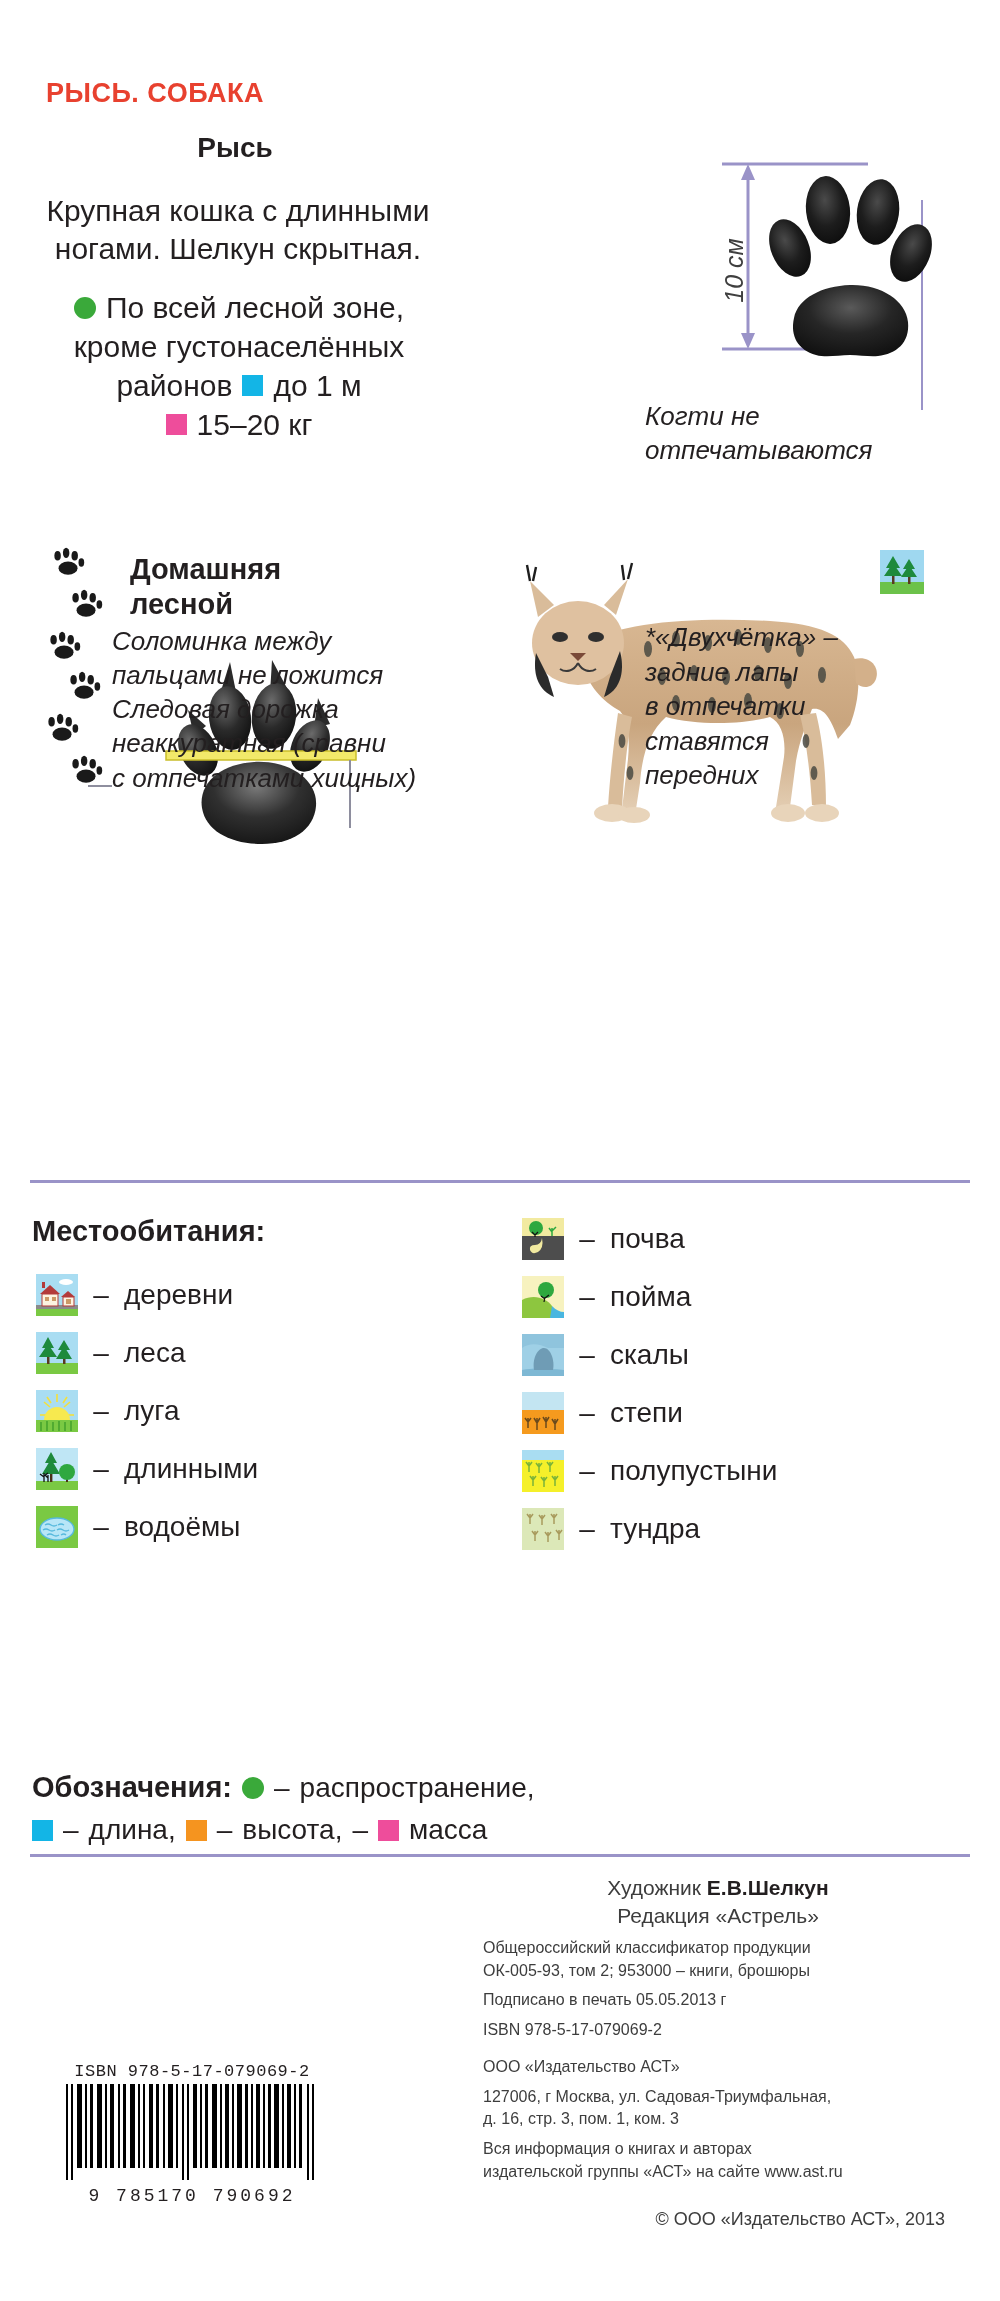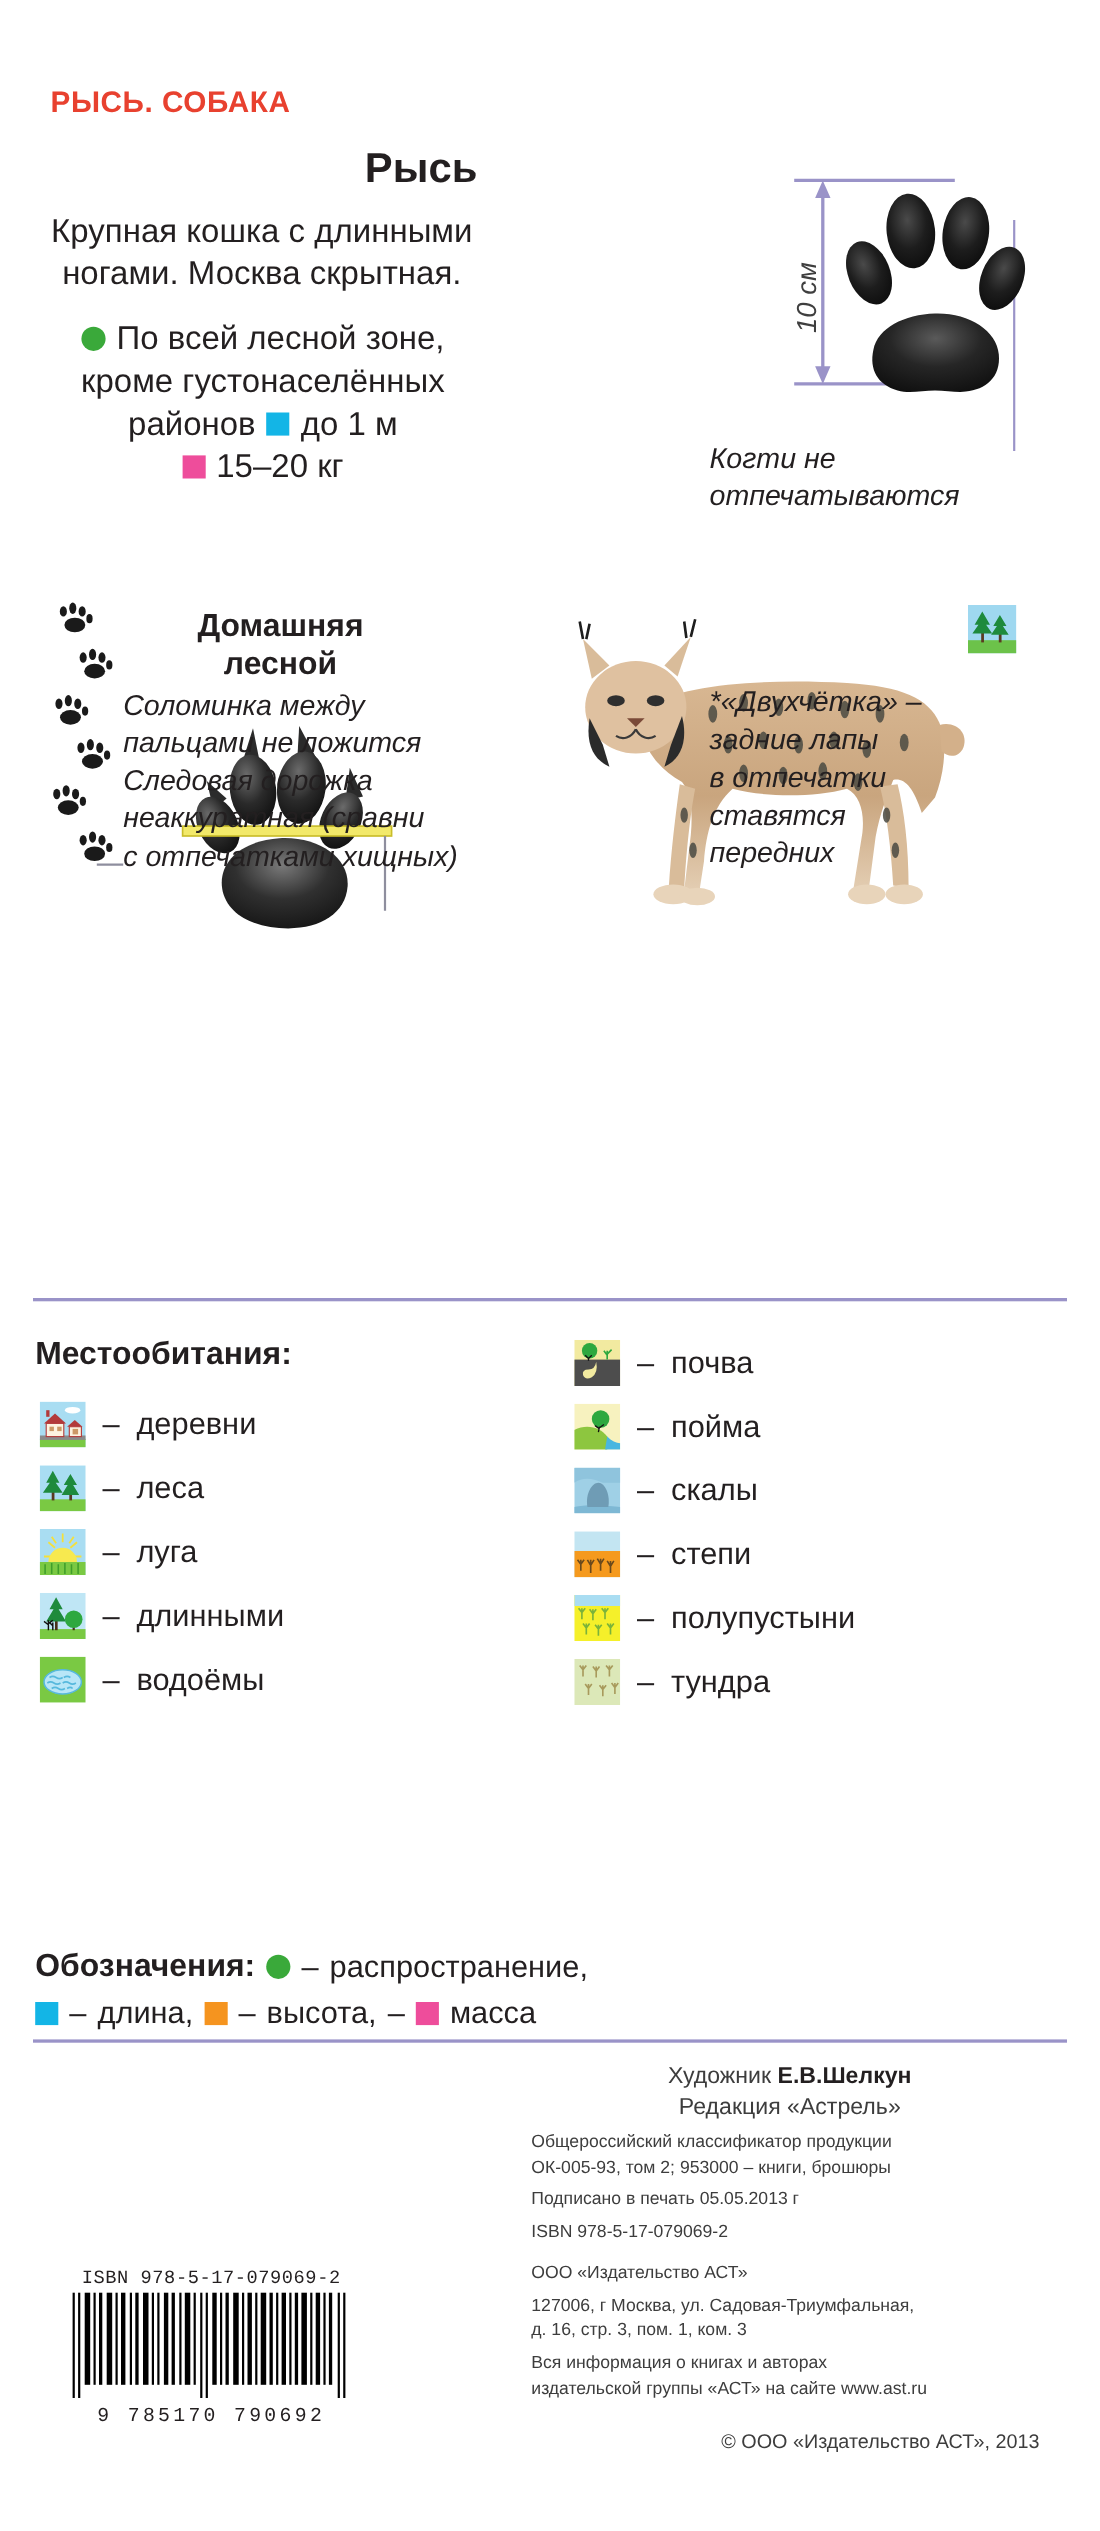--- a/index.html
+++ b/index.html
@@ -14,22 +14,22 @@
 
   
   .hdr-title {
     position: absolute; left: 46px; top: 78px;
     font-size: 27px; font-weight: bold; letter-spacing: .5px;
     color: #e8412f;
   }
 
   
   .lynx-name {
-    position: absolute; left: 4px; top: 132px; width: 430px;
-    text-align: right; font-size: 38px; font-weight: bold;
+    position: absolute; left: 20px; top: 132px; width: 430px;
+    text-align: center; font-size: 28px; font-weight: bold;
   }
   .lynx-desc {
     position: absolute; left: 18px; top: 192px; width: 440px;
     text-align: center; font-size: 30px; line-height: 1.28;
     font-weight: 300;
   }
   .lynx-lines { position: absolute; left: 18px; top: 288px; width: 442px; }
   .ln { display: flex; align-items: center; justify-content: center;
         font-size: 30px; font-weight: 300; line-height: 1.3; gap: 10px;
         white-space: nowrap; }
@@ -49,21 +49,21 @@
     white-space: nowrap;
   }
   .claws-note {
     position: absolute; left: 645px; top: 400px; width: 330px;
     font-size: 26px; font-style: italic; line-height: 1.3; color: #231f20;
   }
 
   
   .dog-title {
     position: absolute; left: 130px; top: 552px; width: 250px;
-    text-align: center; font-size: 29px; font-weight: bold; line-height: 1.2;
+    font-size: 29px; font-weight: bold; line-height: 1.2;
   }
   .trackline { position: absolute; left: 48px; top: 560px; width: 70px; height: 230px; }
   .straw-txt {
     position: absolute; left: 112px; top: 624px; width: 320px;
     font-size: 26px; font-style: italic; line-height: 1.32;
   }
   .trail-txt {
     position: absolute; left: 112px; top: 692px; width: 330px;
     font-size: 26px; font-style: italic; line-height: 1.32;
   }
@@ -112,21 +112,21 @@
 </head>
 <body>
 
 <div class="page">
 
   <div class="hdr-title">РЫСЬ. СОБАКА</div>
 
   <div class="lynx-name">Рысь</div>
   <div class="lynx-desc">
     <div>Крупная кошка с длинными</div>
-    <div>ногами. Москва скрытная.</div>
+    <div>ногами. Шелкун скрытная.</div>
   </div>
 
   <div class="lynx-lines">
     <div class="ln">
       <span class="dot-green"></span>
       <span>По всей лесной зоне,</span>
     </div>
     <div class="ln">
       <span>кроме густонаселённых</span>
     </div>

